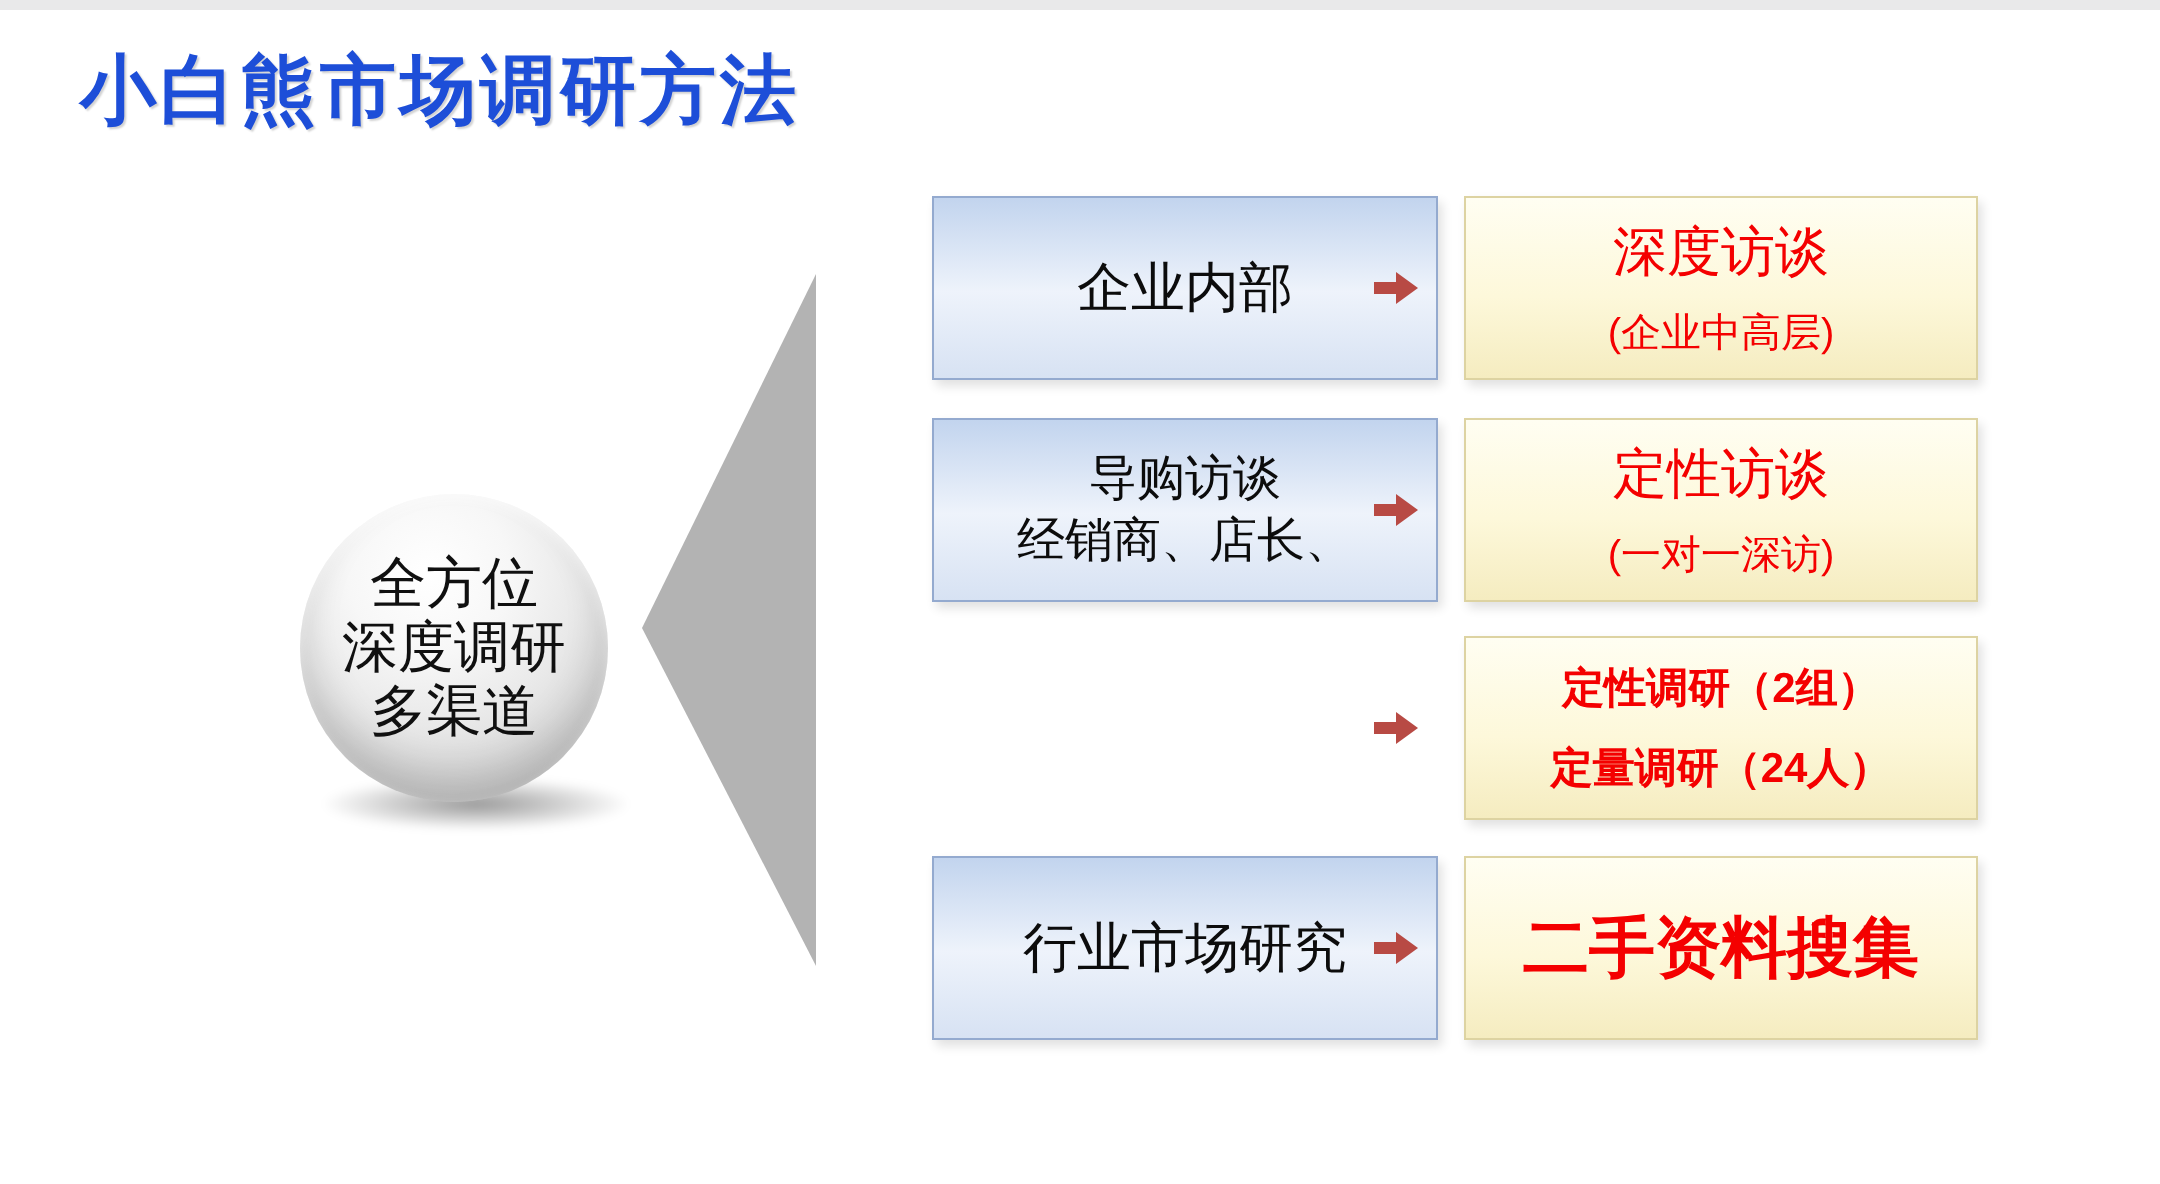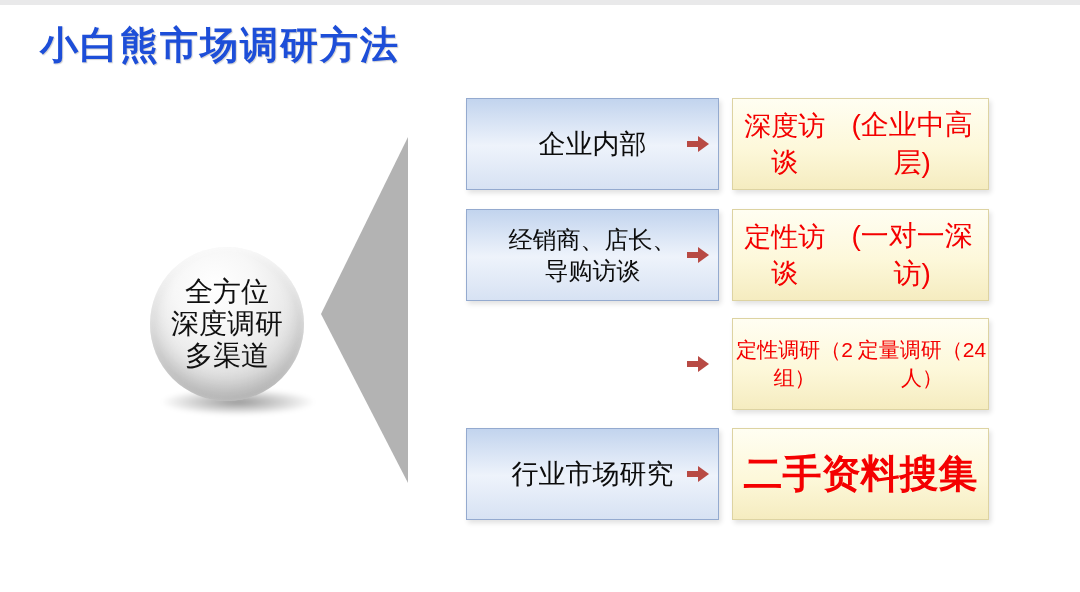--- a/index.html
+++ b/index.html
@@ -36,32 +36,32 @@
     background:linear-gradient(180deg, #c2d4ee 0%, #eef3fb 52%, #d7e2f3 100%);
     box-shadow:2px 3px 5px rgba(0,0,0,0.12);
     display:flex; flex-direction:column; align-items:center; justify-content:center;
     color:#0c0c0c; text-align:center;margin-left:48px;
   }
   .result-box {
     position:absolute; left:732px; width:257px; height:92px; box-sizing:border-box;
     border:1.5px solid #ddd3a2;
     background:linear-gradient(180deg, #fffef2 0%, #fdf8da 55%, #f5ecc0 100%);
     box-shadow:2px 3px 5px rgba(0,0,0,0.12);
-    display:flex; flex-direction:row; align-items:center; justify-content:space-evenly;
+    display:flex; flex-direction:column; align-items:center; justify-content:space-evenly;
     color:#f40000; text-align:center;
   }
   .r1 { top:98px; } .r2 { top:209px; } .r3 { top:318px; } .r4 { top:428px; }
   .arrow { position:absolute; left:687px; width:22px; height:16px; }
   .a1 { top:136px; } .a2 { top:247px; } .a3 { top:356px; } .a4 { top:466px; }
   .m-lg { font-size:27px; }
   .m-md { font-size:24px; line-height:31px; }
   .res-line1 { font-size:27px; font-weight:500; }
-  .res-line2 { font-size:28px; font-weight:500; }
-  .res-sm { font-size:21px; font-weight:400; }
-  .res-xl { font-size:39px; font-weight:600; }
+  .res-line2 { font-size:20px; font-weight:500; }
+  .res-sm { font-size:21px; font-weight:700; }
+  .res-xl { font-size:33px; font-weight:600; }
 </style>
 </head>
 <body>
 
 <div class="slide">
 
   <div class="top-strip"></div>
 
   <div class="title">小白熊市场调研方法</div>
 
@@ -83,22 +83,22 @@
   </div>
   <svg class="arrow a1" viewBox="0 0 22 16">
     <path d="M0 5 H11 V0 L22 8 L11 16 V11 H0 Z" fill="#b84a44"></path>
   </svg>
   <div class="result-box r1">
     <div class="res-line1">深度访谈</div>
     <div class="res-line2">(企业中高层)</div>
   </div>
 
   <div class="method-box r2">
+    <div class="m-md">导购访谈</div>
     <div class="m-md">经销商、店长、</div>
-    <div class="m-md">导购访谈</div>
   </div>
   <svg class="arrow a2" viewBox="0 0 22 16">
     <path d="M0 5 H11 V0 L22 8 L11 16 V11 H0 Z" fill="#b84a44"></path>
   </svg>
   <div class="result-box r2">
     <div class="res-line1">定性访谈</div>
     <div class="res-line2">(一对一深访)</div>
   </div>
 
   <svg class="arrow a3" viewBox="0 0 22 16">

